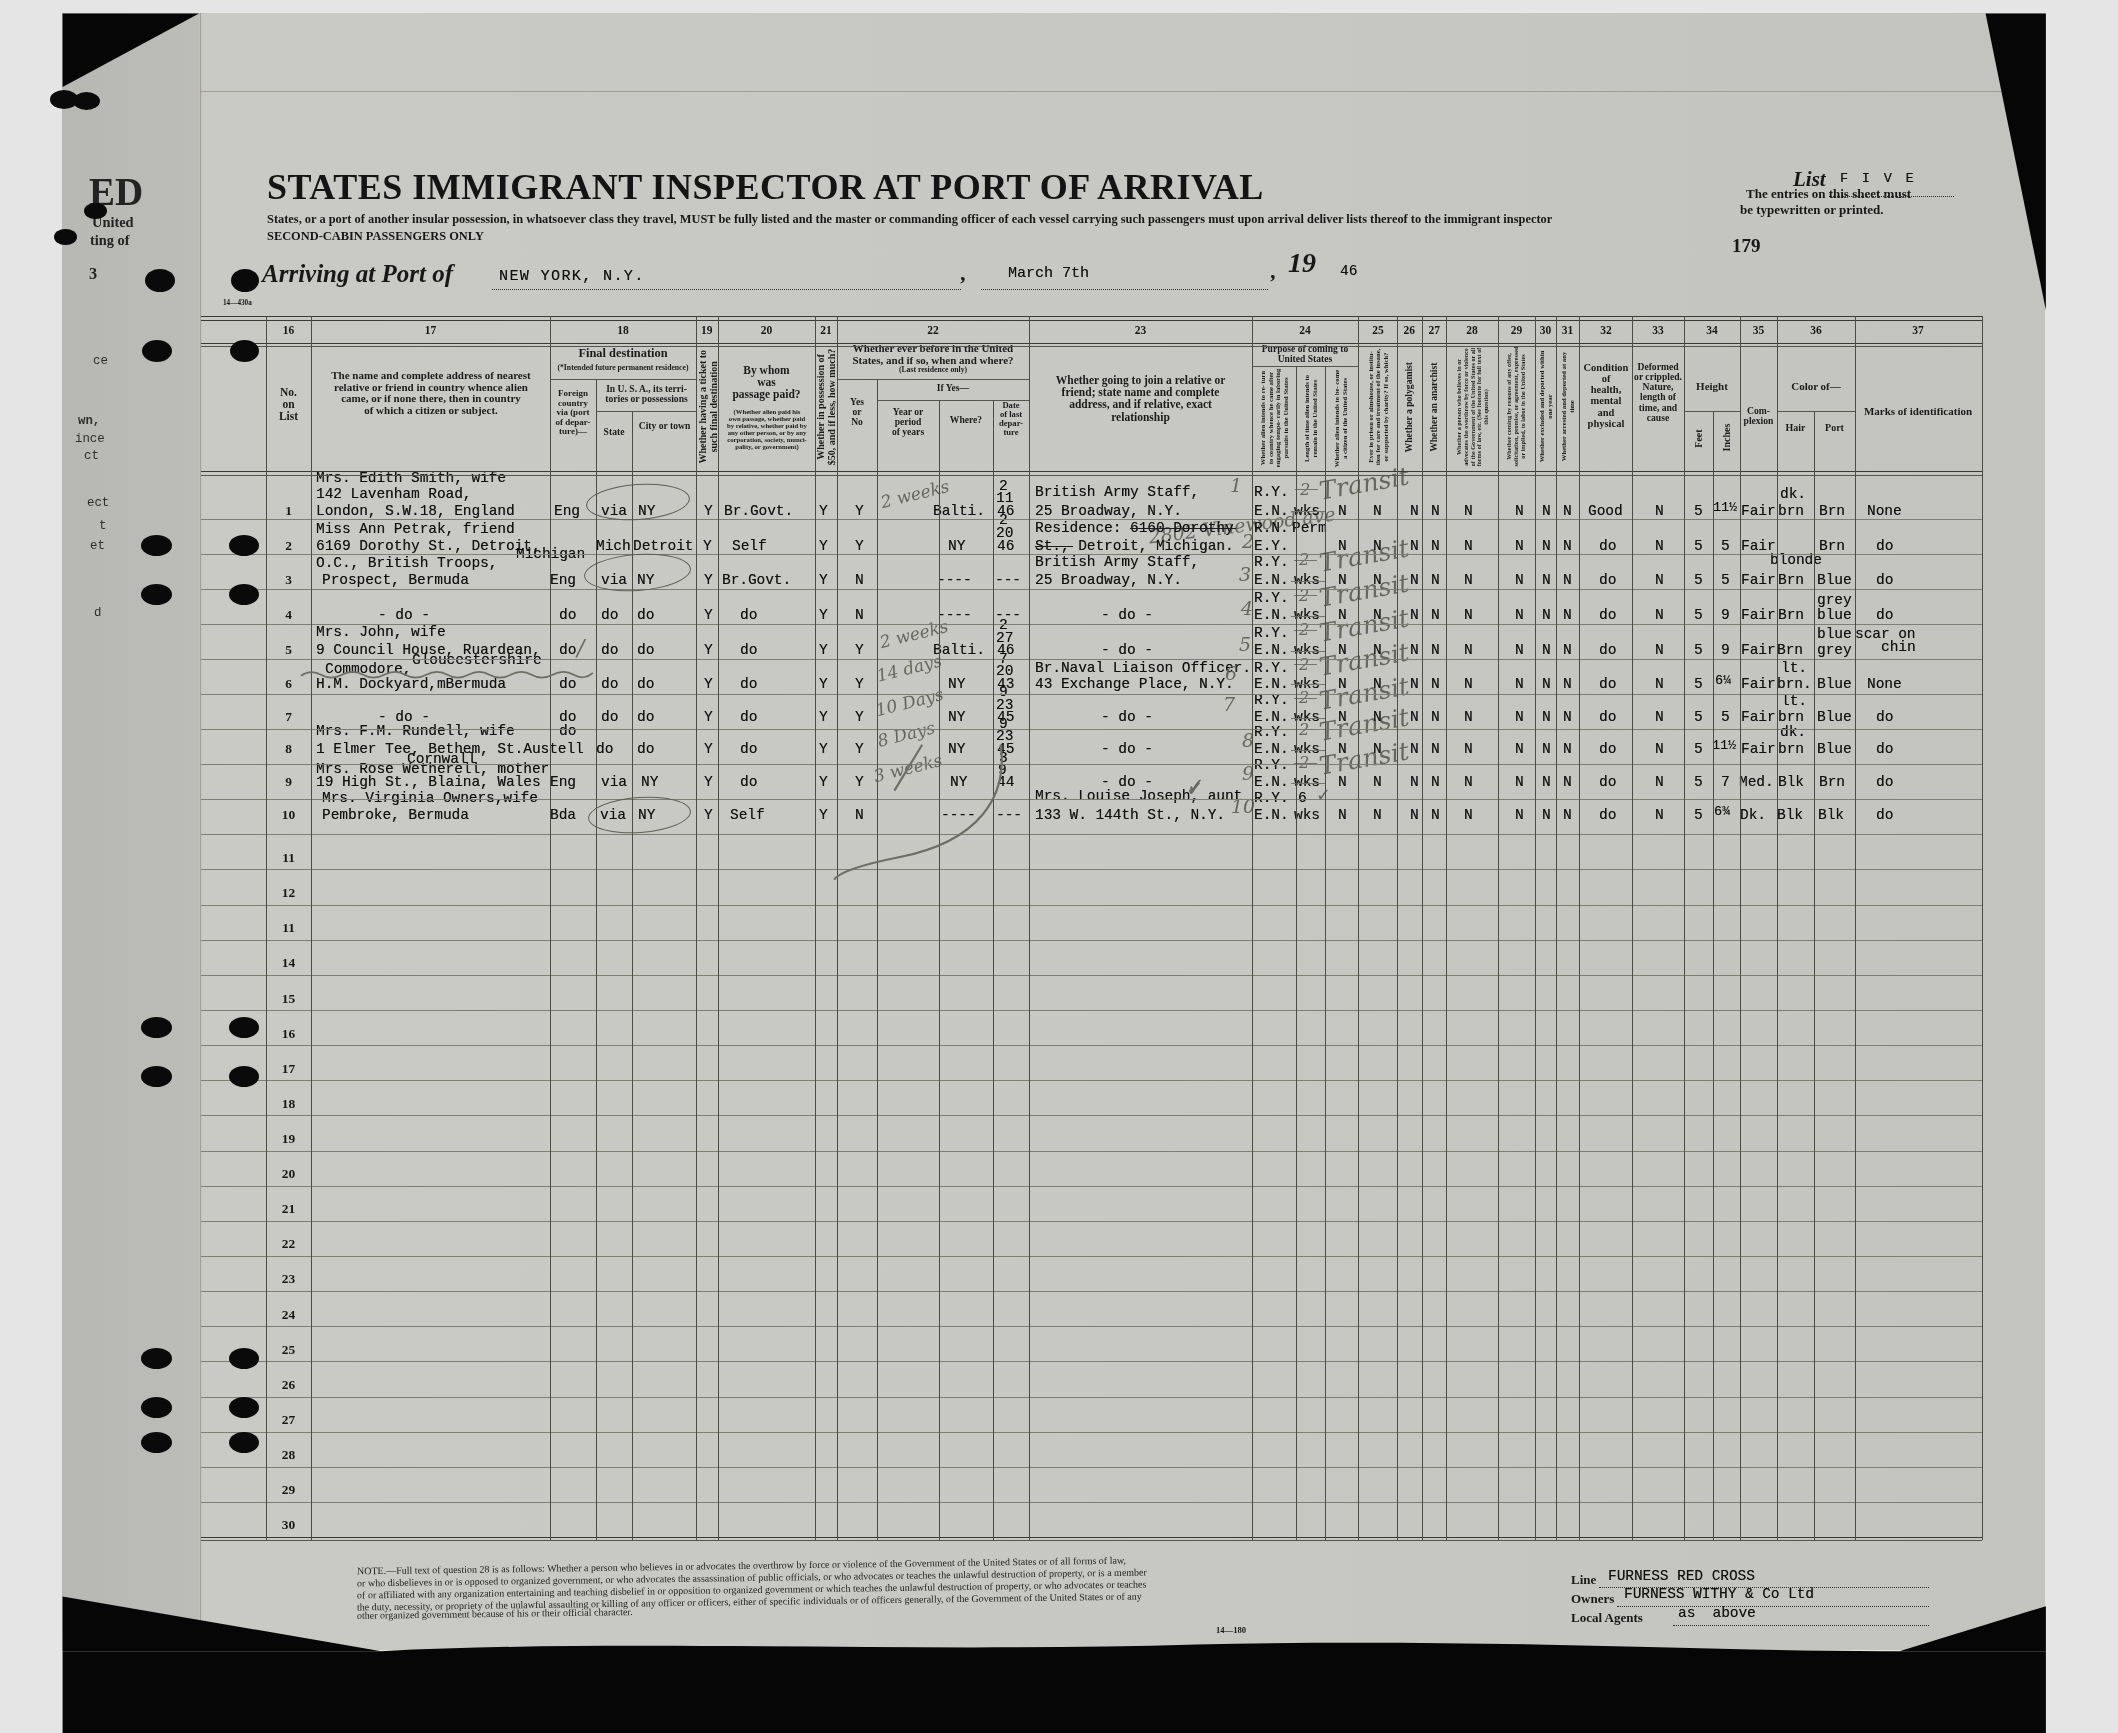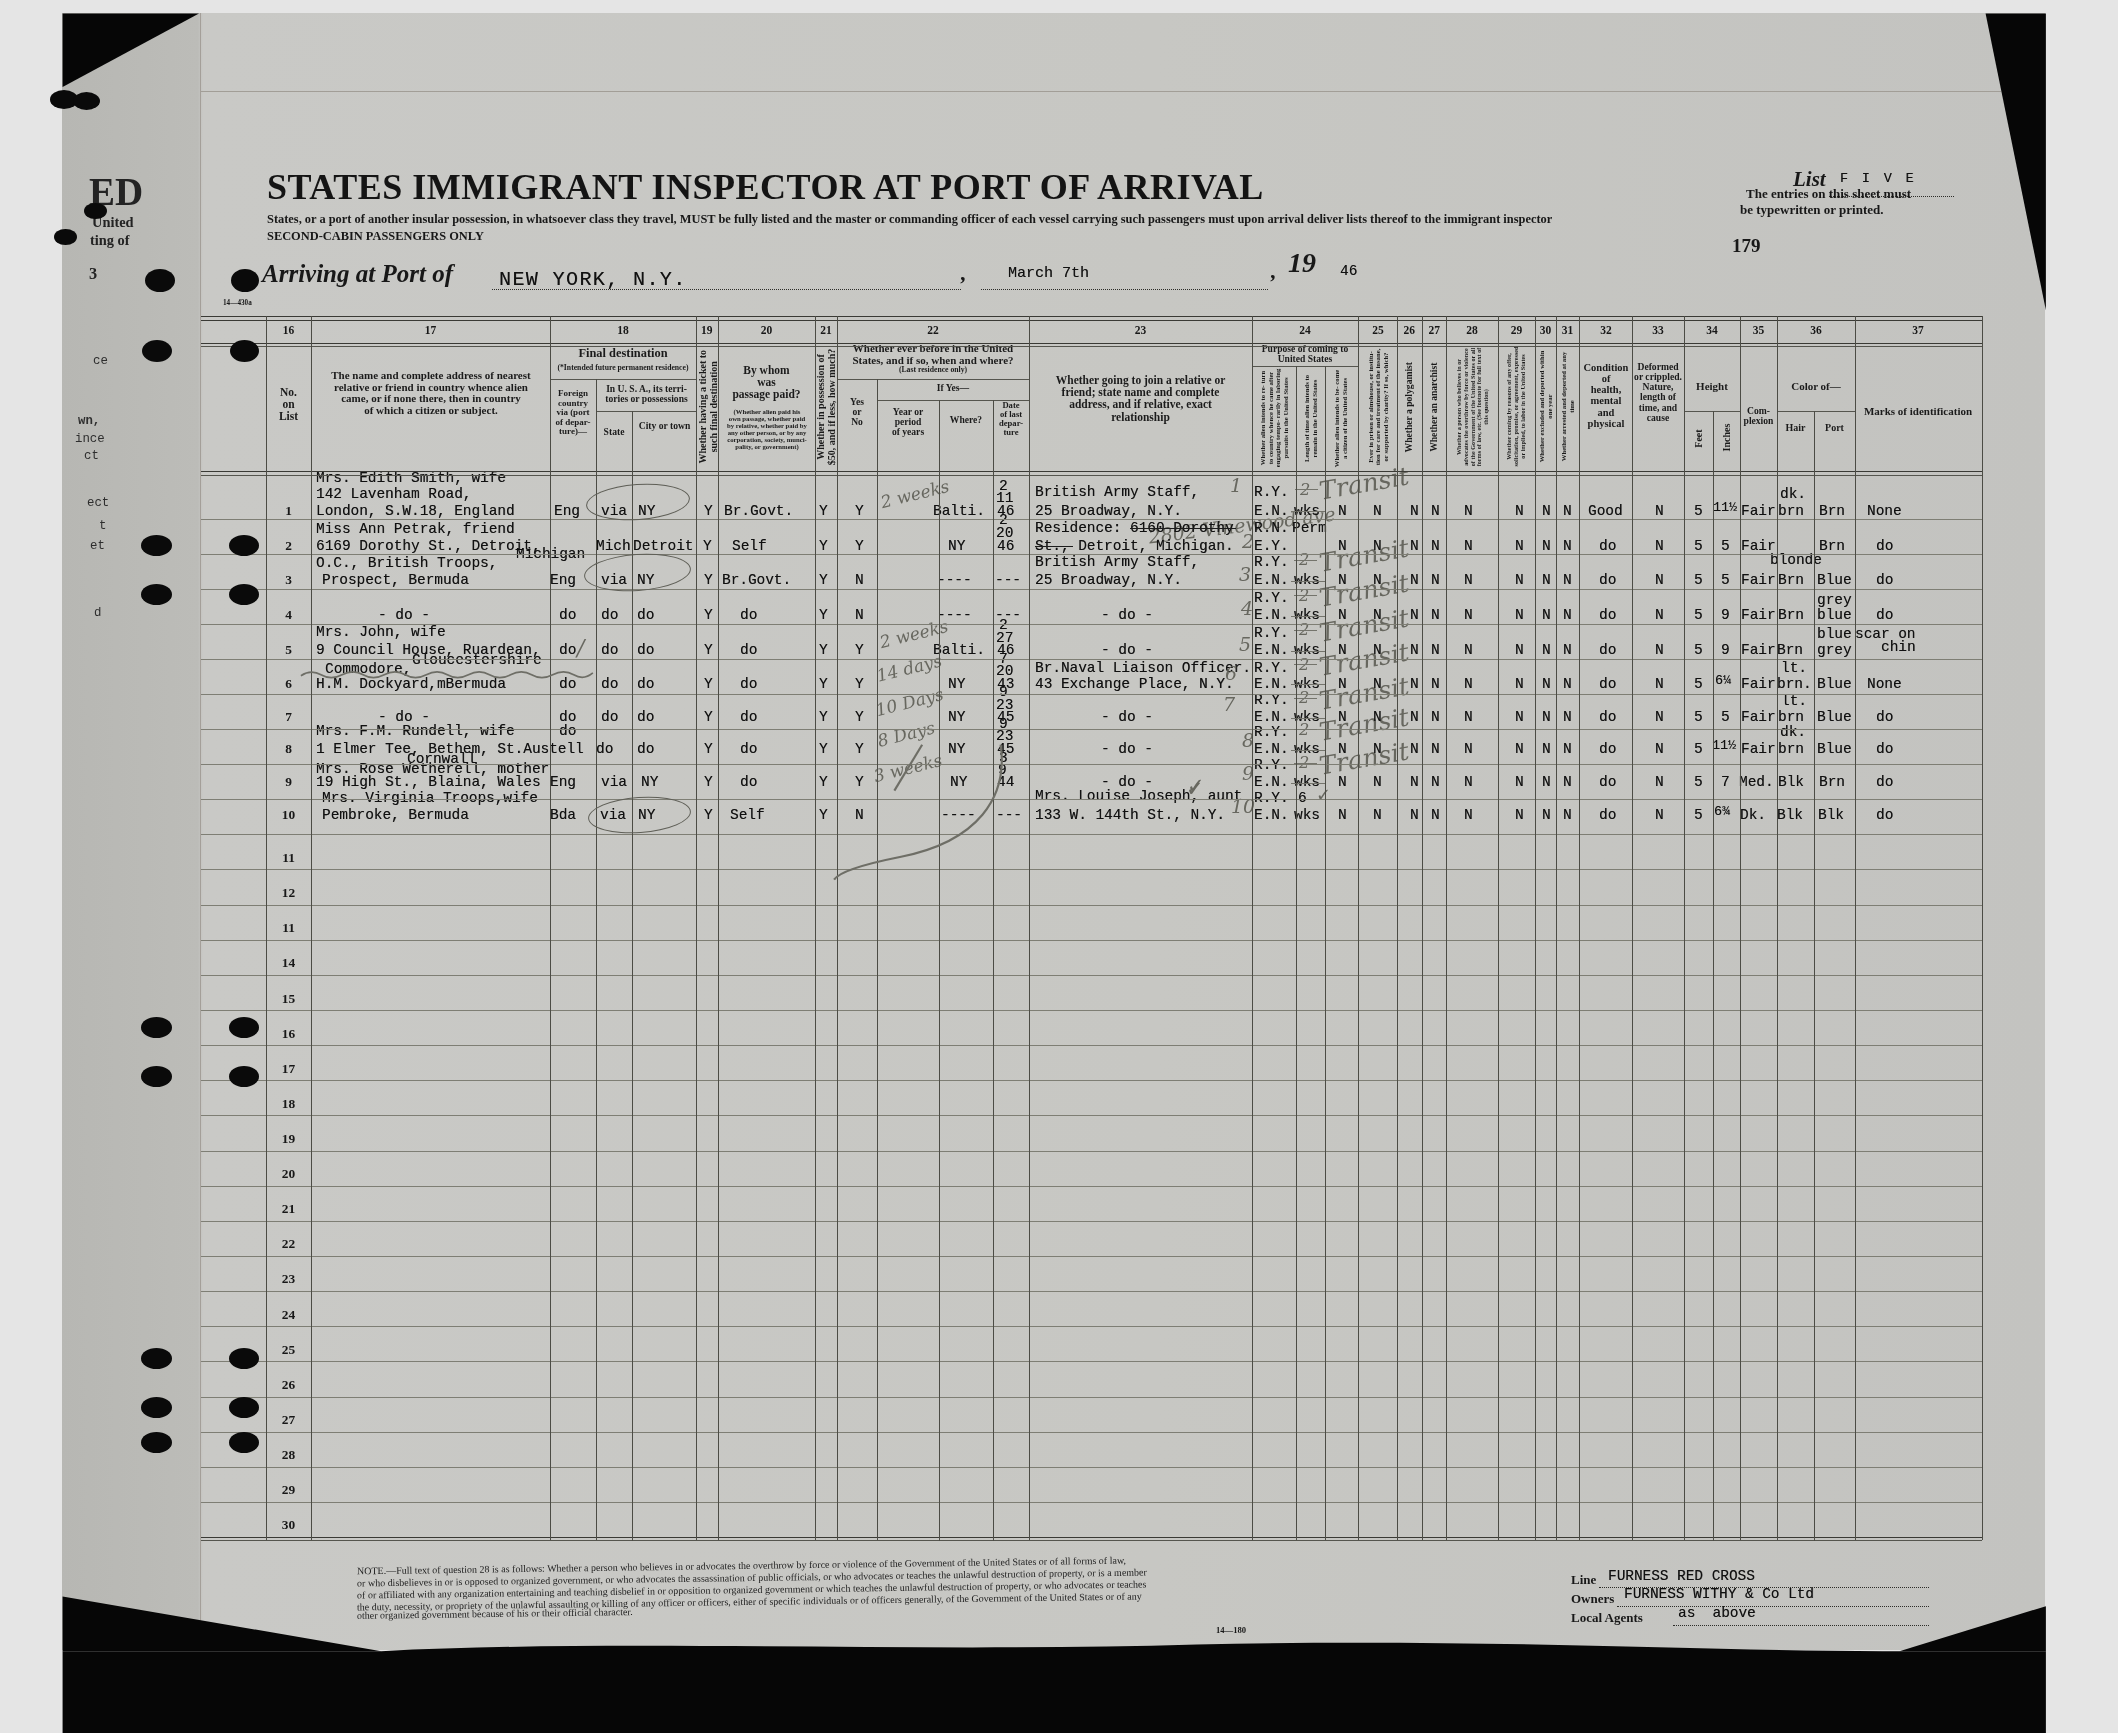--- a/index.html
+++ b/index.html
@@ -53,21 +53,21 @@
       <div class="t fm" style="left: 75px; top: 433px;">ince</div>
       <div class="t fm" style="left: 84px; top: 450px;">ct</div>
       <div class="t fm" style="left: 87px; top: 497px;">ect</div>
       <div class="t fm" style="left: 99px; top: 520px;">t</div>
       <div class="t fm" style="left: 90px; top: 540px;">et</div>
       <div class="t fm" style="left: 94px; top: 607px;">d</div>
       <div class="t ttl" style="left: 267px; top: 168px;">STATES IMMIGRANT INSPECTOR AT PORT OF ARRIVAL</div>
       <div class="t sub" style="left: 267px; top: 213px;">States, or a port of another insular possession, in whatsoever class they travel, MUST be fully listed and the master or commanding officer of each vessel carrying such passengers must upon arrival deliver lists thereof to the immigrant inspector</div>
       <div class="t sub" style="left: 267px; top: 230px;">SECOND-CABIN PASSENGERS ONLY</div>
       <div class="t scr" style="left: 262px; top: 261px;">Arriving at Port of</div>
-      <div class="t ty" style="left: 499px; top: 269px; font-size: 20px; letter-spacing: 1.4px; text-align: center;">NEW YORK, N.Y.</div>
+      <div class="t ty" style="left: 499px; top: 269px; font-size: 15px; letter-spacing: 1.4px; text-align: center;">NEW YORK, N.Y.</div>
       <div class="t it" style="left: 961px; top: 261px; font-size: 22px;">,</div>
       <div class="t ty" style="left: 1008px; top: 266px; font-size: 15px;">March 7th</div>
       <div class="t it" style="left: 1271px; top: 259px; font-size: 22px;">,</div>
       <div class="t it" style="left: 1288px; top: 248px; font-size: 28px;">19</div>
       <div class="t ty" style="left: 1340px; top: 264px;">46</div>
       <div class="t prt" style="left: 223px; top: 300px; font-size: 7.2px;">14—430a</div>
       <div class="t it" style="left: 1793px; top: 168px; font-size: 21px;">List</div>
       <div class="t ty" style="left: 1840px; top: 172px; font-size: 13.4px; letter-spacing: 2.9px;">F I V E</div>
       <div class="t prt" style="left: 1746px; top: 187px; font-size: 13px;">The entries on this sheet must</div>
       <div class="t prt" style="left: 1740px; top: 203px; font-size: 13px;">be typewritten or printed.</div>
@@ -463,21 +463,21 @@
       <div class="t ty" style="left: 1254px; top: 775px;">E.N.</div>
       <div class="t ty" style="left: 1294px; top: 775px;">wks</div>
       <div class="t ty" style="left: 1599px; top: 775px;">do</div>
       <div class="t ty" style="left: 1655px; top: 775px;">N</div>
       <div class="t ty" style="left: 1694px; top: 775px;">5</div>
       <div class="t ty" style="left: 1721px; top: 775px;">7</div>
       <div class="t ty" style="left: 1739px; top: 775px;">Med.</div>
       <div class="t ty" style="left: 1778px; top: 775px;">Blk</div>
       <div class="t ty" style="left: 1819px; top: 775px;">Brn</div>
       <div class="t ty" style="left: 1876px; top: 775px;">do</div>
-      <div class="t ty" style="left: 322px; top: 791px;">Mrs. Virginia Troops,wife</div>
+      <div class="t ty" style="left: 322px; top: 791px;">Mrs. Virginia Owners,wife</div>
       <div class="t ty" style="left: 322px; top: 808px;">Pembroke, Bermuda</div>
       <div class="t ty" style="left: 550px; top: 808px;">Bda</div>
       <div class="t ty" style="left: 600px; top: 808px;">via</div>
       <div class="t ty" style="left: 638px; top: 808px;">NY</div>
       <div class="t ty" style="left: 704px; top: 808px;">Y</div>
       <div class="t ty" style="left: 730px; top: 808px;">Self</div>
       <div class="t ty" style="left: 819px; top: 808px;">Y</div>
       <div class="t ty" style="left: 855px; top: 808px;">N</div>
       <div class="t ty" style="left: 941px; top: 808px;">----</div>
       <div class="t ty" style="left: 996px; top: 808px;">---</div>

